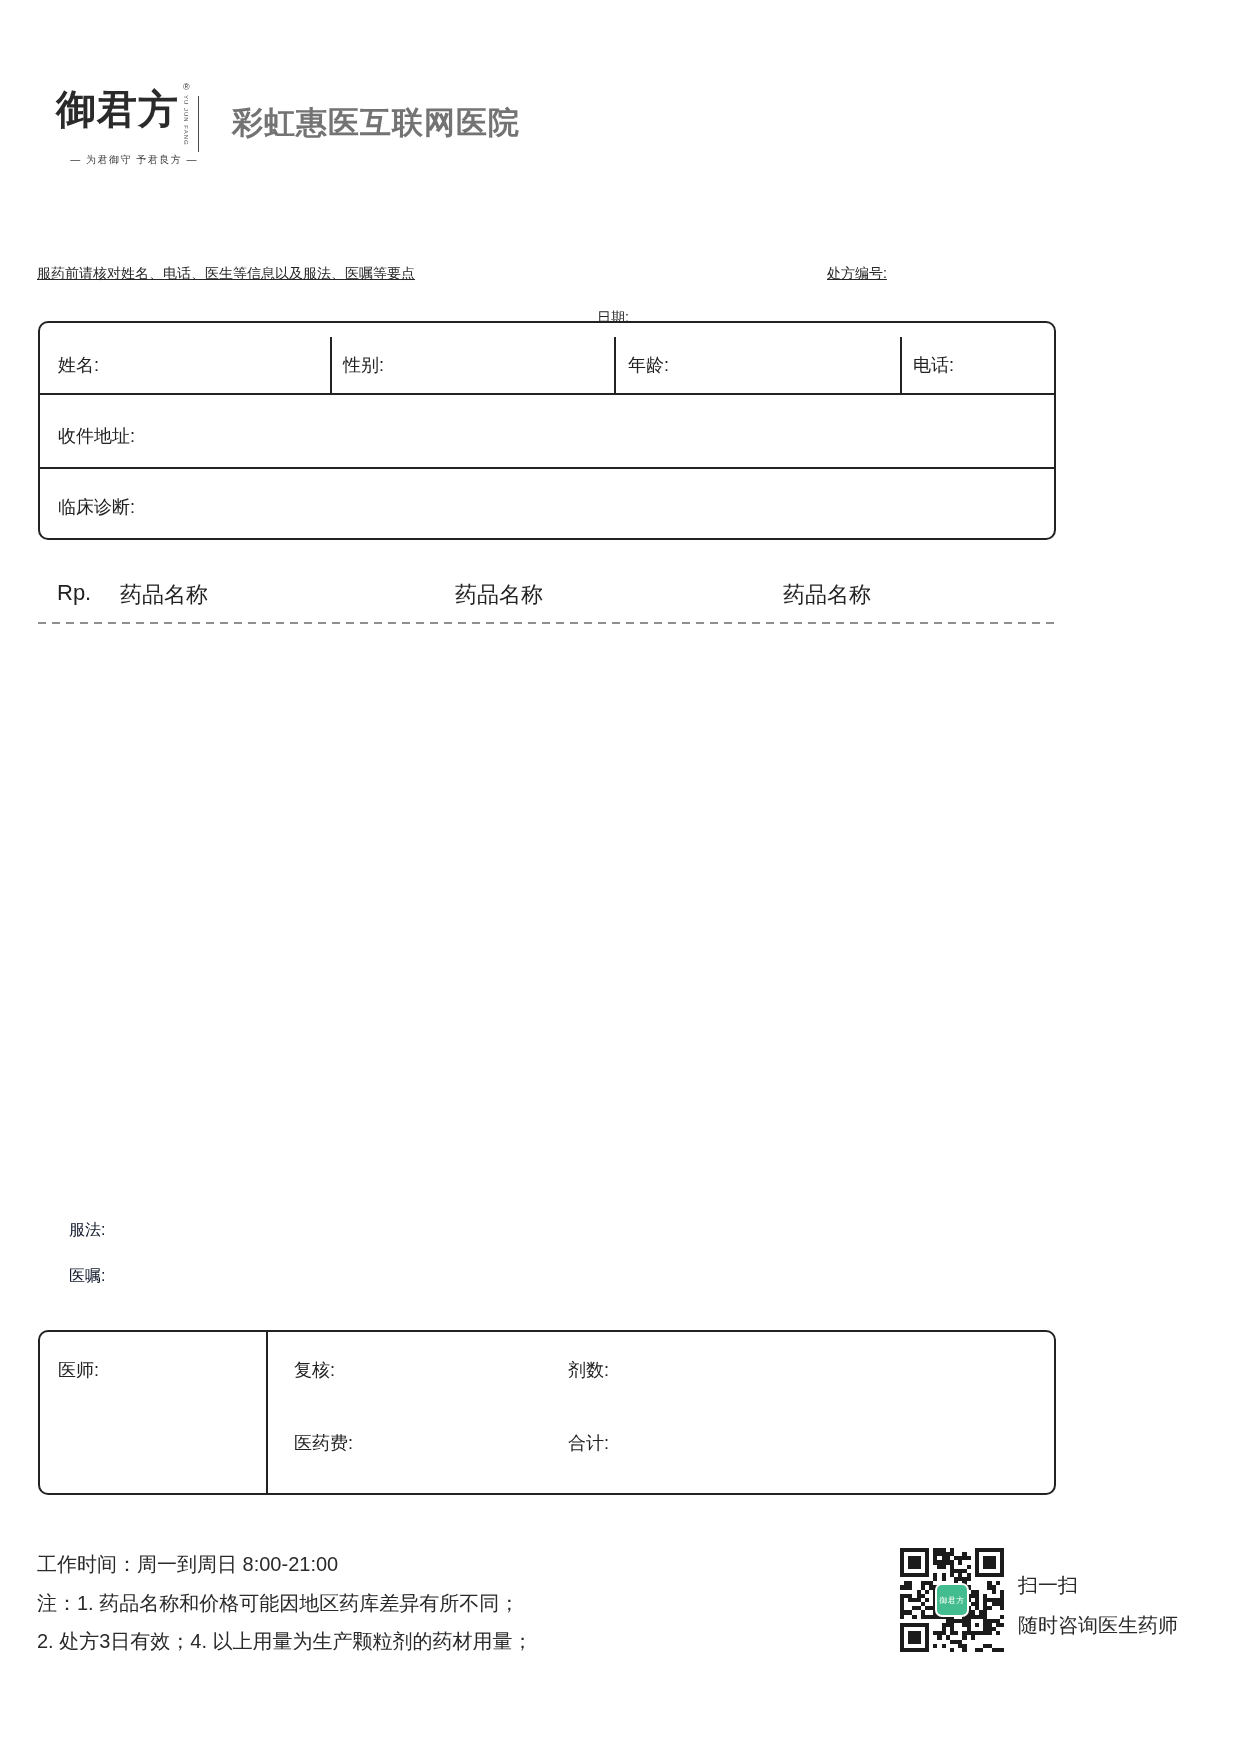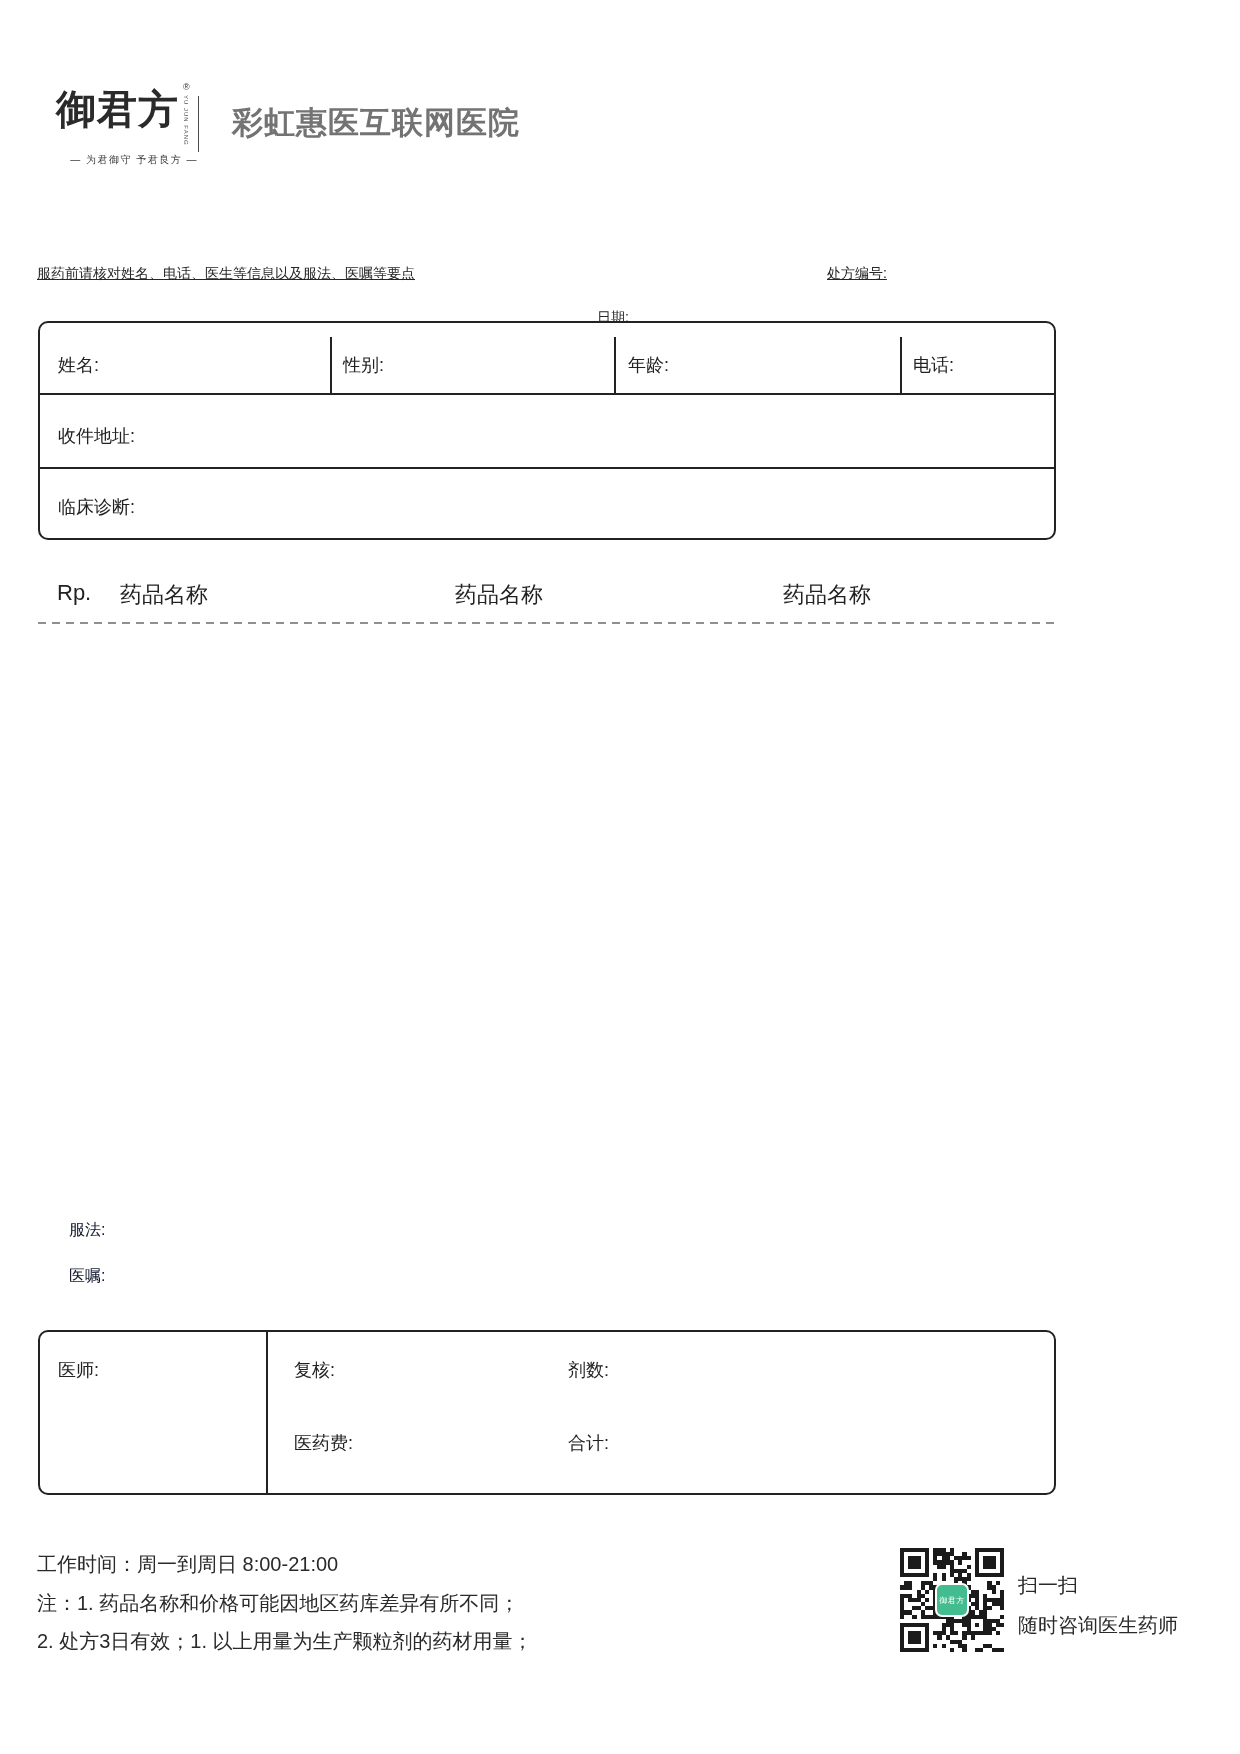--- a/index.html
+++ b/index.html
@@ -104,21 +104,21 @@
     <div class="vdiv" style="left:226px;top:0;bottom:0;height:auto"></div>
     <span class="flabel" style="left:18px;top:26px">医师:</span>
     <span class="flabel" style="left:254px;top:26px">复核:</span>
     <span class="flabel" style="left:528px;top:26px">剂数:</span>
     <span class="flabel" style="left:254px;top:99px">医药费:</span>
     <span class="flabel" style="left:528px;top:99px">合计:</span>
   </div>
 
   <div class="abs footnote" style="top:1551px">工作时间：周一到周日 8:00-21:00</div>
   <div class="abs footnote" style="top:1590px">注：1. 药品名称和价格可能因地区药库差异有所不同；</div>
-  <div class="abs footnote" style="top:1628px">2. 处方3日有效；1. 以上用量为生产颗粒剂的药材用量；</div>
+  <div class="abs footnote" style="top:1628px">2. 处方3日有效；4. 以上用量为生产颗粒剂的药材用量；</div>
 
   <div class="abs qr-wrap">
     <svg id="qr-svg" viewBox="0 0 25 25" shape-rendering="crispEdges">
         <rect x="0" y="0" width="1" height="1" fill="#1b1b1b"></rect>
         <rect x="1" y="0" width="1" height="1" fill="#1b1b1b"></rect>
         <rect x="2" y="0" width="1" height="1" fill="#1b1b1b"></rect>
         <rect x="3" y="0" width="1" height="1" fill="#1b1b1b"></rect>
         <rect x="4" y="0" width="1" height="1" fill="#1b1b1b"></rect>
         <rect x="5" y="0" width="1" height="1" fill="#1b1b1b"></rect>
         <rect x="6" y="0" width="1" height="1" fill="#1b1b1b"></rect>

